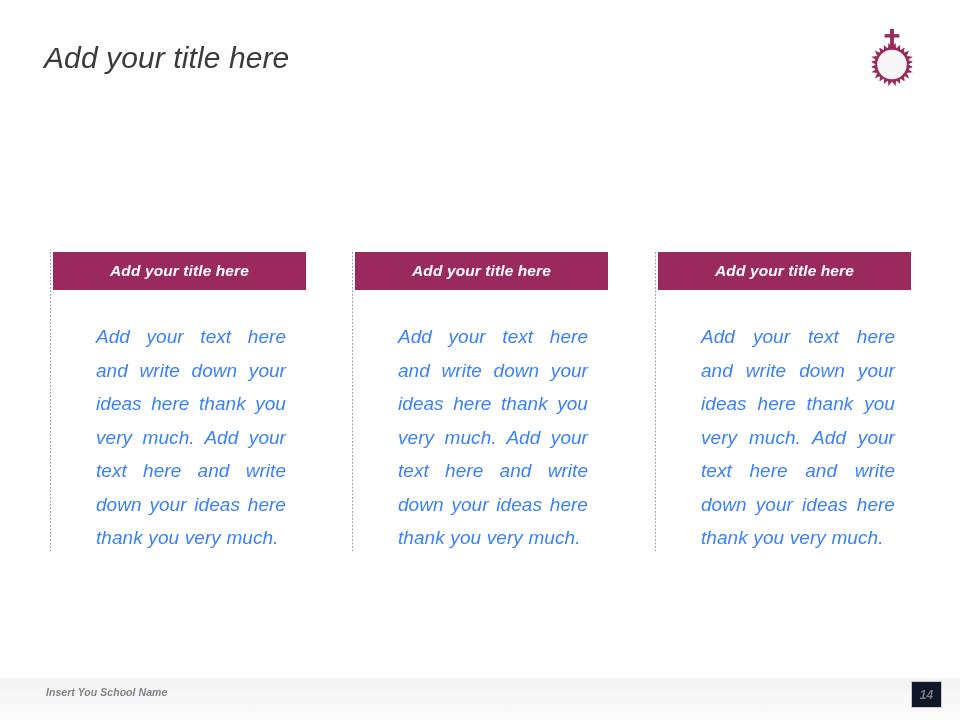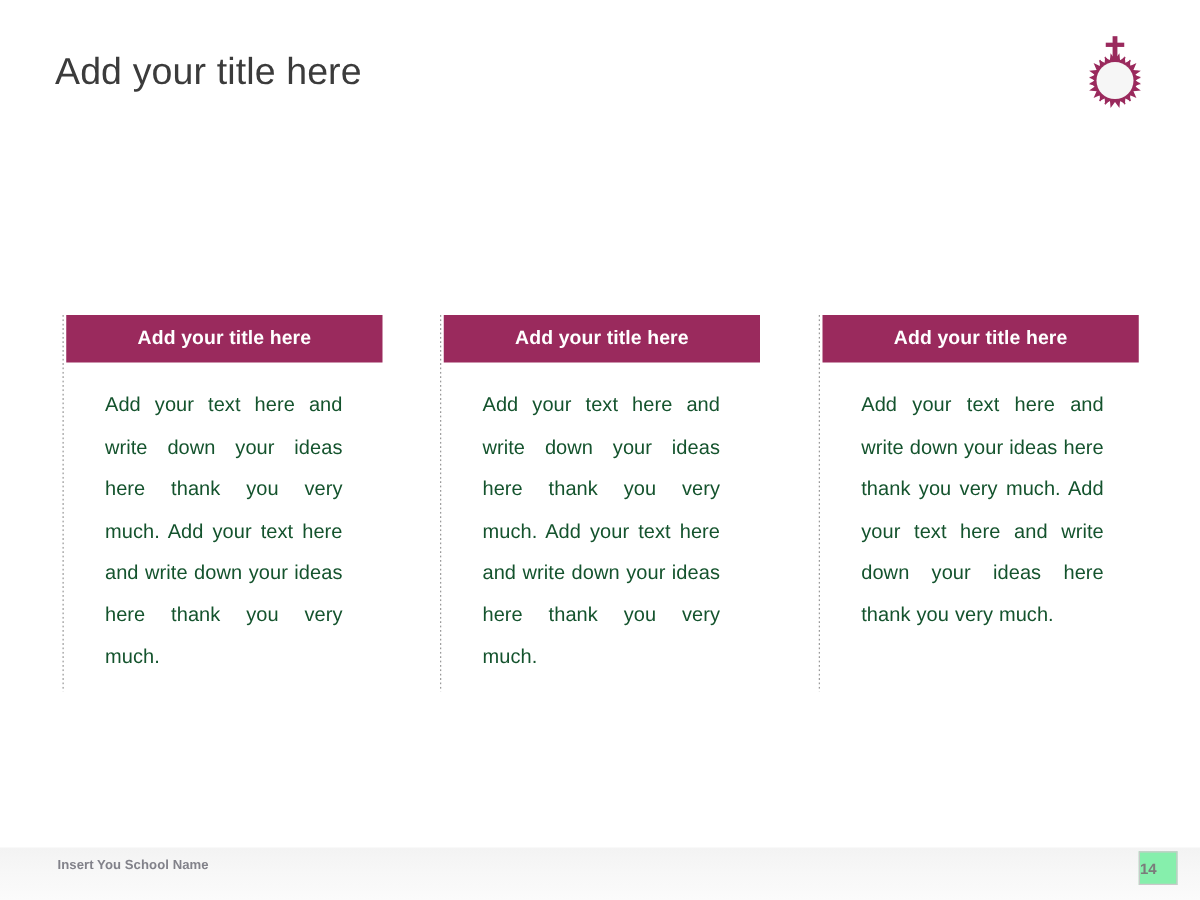--- a/index.html
+++ b/index.html
@@ -12,20 +12,21 @@
     font-family: "Liberation Sans", sans-serif;
     -webkit-font-smoothing: antialiased;
   }
 
   .slide {
     position: relative;
     width: 960px;
     height: 720px;
     overflow: hidden;
     background: #ffffff;
+    font-style: italic;
   }
 
   
   .deco-layer {
     position: absolute;
     left: 0; top: 0;
     width: 960px; height: 720px;
     pointer-events: none;
   }
 
@@ -102,29 +103,29 @@
   }
 
   .card-body {
     position: absolute;
     left: 3px;
     top: 58px;
     width: 253px;
   }
   .card-body-text {
     display: block;
-    margin: 0;
+    margin: 12px;
     padding: 0 0 0 31px;
     width: 221px;
     box-sizing: border-box;
     text-align: justify;
     text-justify: inter-word;
-    font-size: 16px;
+    font-size: 19px;
     font-weight: 400;
-    color: #14532d;
+    color: #3b82f6;
     line-height: 33.5px;
     letter-spacing: 0.05px;
     word-spacing: 0.3px;
   }
   .card-3 .card-body-text { width: 225px; }
 
   
   .footer-band {
     position: absolute;
     left: 0;
@@ -154,23 +155,24 @@
     white-space: nowrap;
   }
   .footer-right .sep { display: inline-block; width: 11px; }
   .page-box {
     position: absolute;
     left: 911px;
     top: 681px;
     width: 29px;
     height: 25px;
     border: 1px solid #c9c9c9;
-    background: #86efac;
+    background: #0f172a;
     display: flex;
     align-items: center;
+    justify-content: center;
   }
   .page-num {
     font-size: 12px;
     font-weight: bold;
     color: #7b7b7b;
     line-height: 1;
   }
 </style>
 </head>
 <body>

